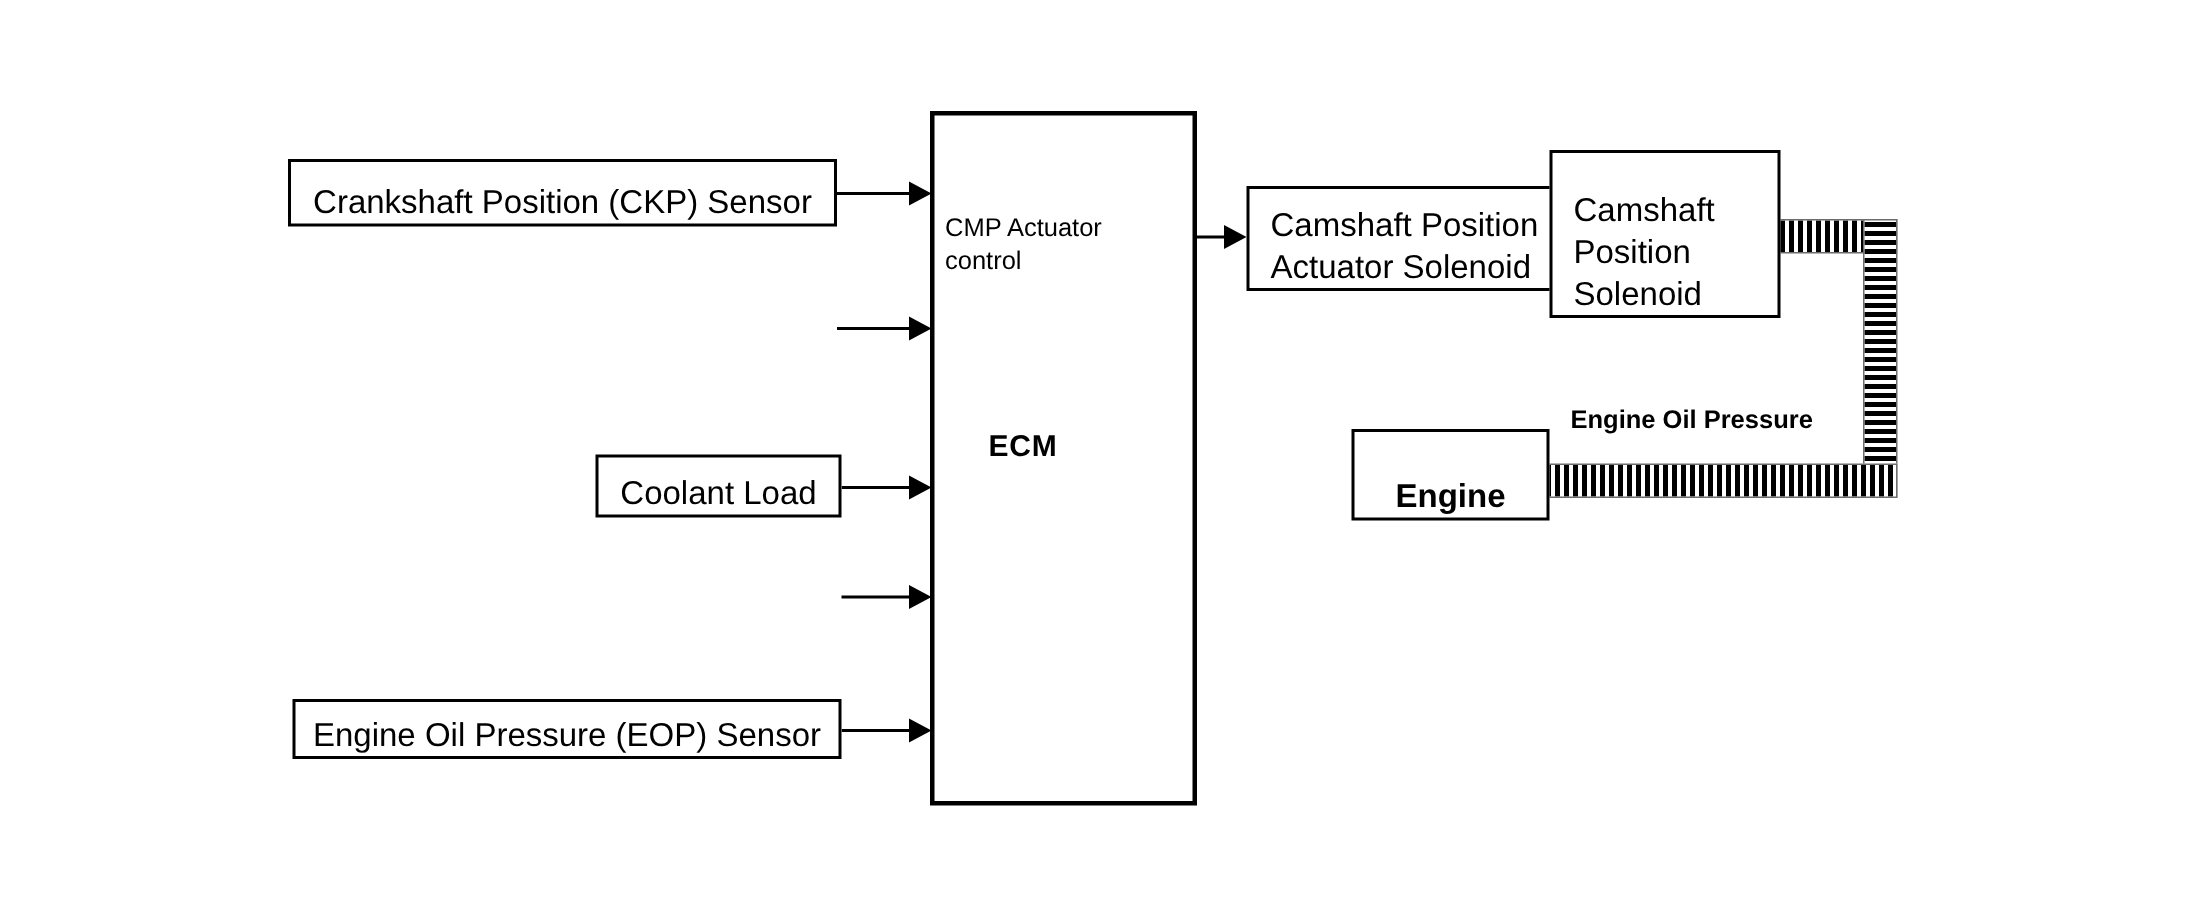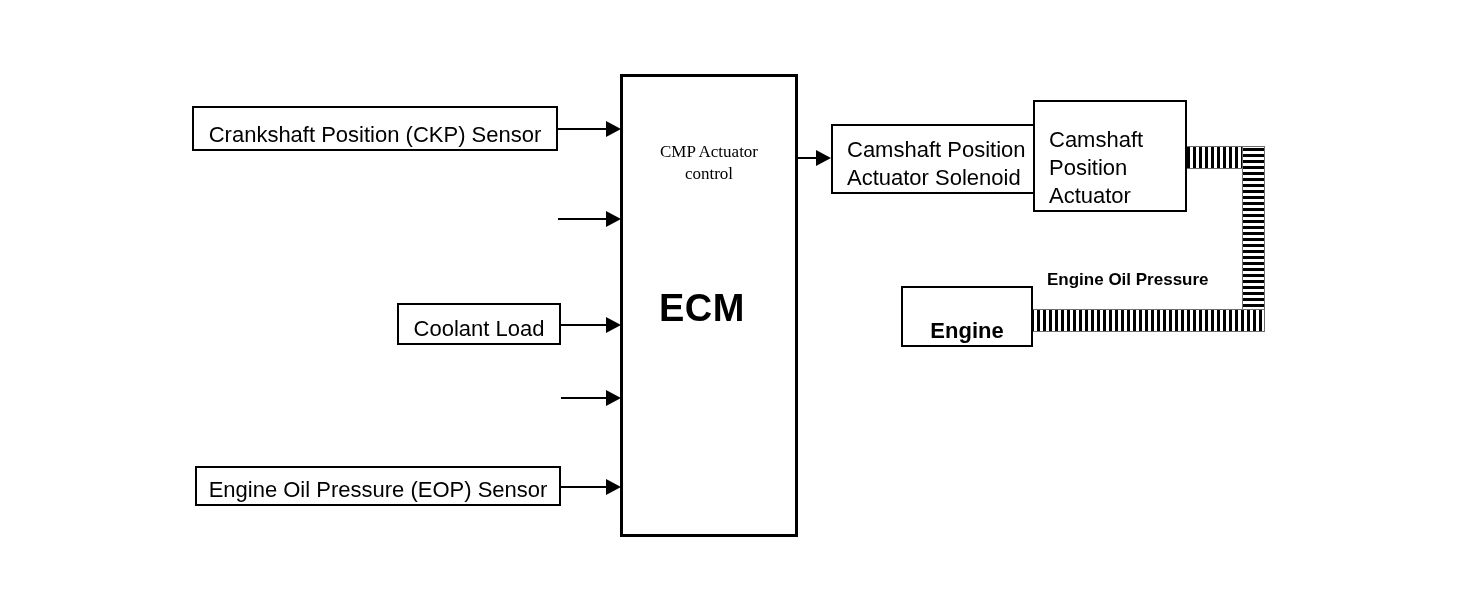--- a/index.html
+++ b/index.html
@@ -36,33 +36,32 @@
   .ecm-box {
     position: absolute;
     box-sizing: border-box;
     border: 3px solid #000000;
     background: #ffffff;
     z-index: 6;
   }
   .ecm-label {
     position: absolute;
     color: #000000;
-    font-size: 38px;
+    font-size: 20px;
     font-weight: bold;
     letter-spacing: 0.5px;
     z-index: 7;
   }
   .ecm-sub {
     position: absolute;
     color: #000000;
     font-size: 17px;
     line-height: 1.3;
-    text-align: center;
+    text-align: left;
     z-index: 7;
-    font-family: Liberation Serif, serif;
   }
 
   
   .hline {
     position: absolute;
     height: 0;
     border-top: 2px solid #000000;
     z-index: 4;
   }
   
@@ -158,21 +157,21 @@
     <span>
       <span>Camshaft Position</span><br>
       <span>Actuator Solenoid</span>
     </span>
   </div>
 
   <div class="box left" style="left:1033px; top:100px; width:154px; height:112px; z-index:7;">
     <span>
       <span>Camshaft</span><br>
       <span>Position</span><br>
-      <span>Actuator</span>
+      <span>Solenoid</span>
     </span>
   </div>
 
   <div class="box center" style="left:901px; top:286px; width:132px; height:61px; z-index:7;font-weight:bold;">
     <span>Engine</span>
   </div>
 
   <div class="pipe" style="left:1168px; top:146px; width:97px; height:23px;"></div>
 
   <div class="pipe alt" style="left:1242px; top:146px; width:23px; height:186px;"></div>

